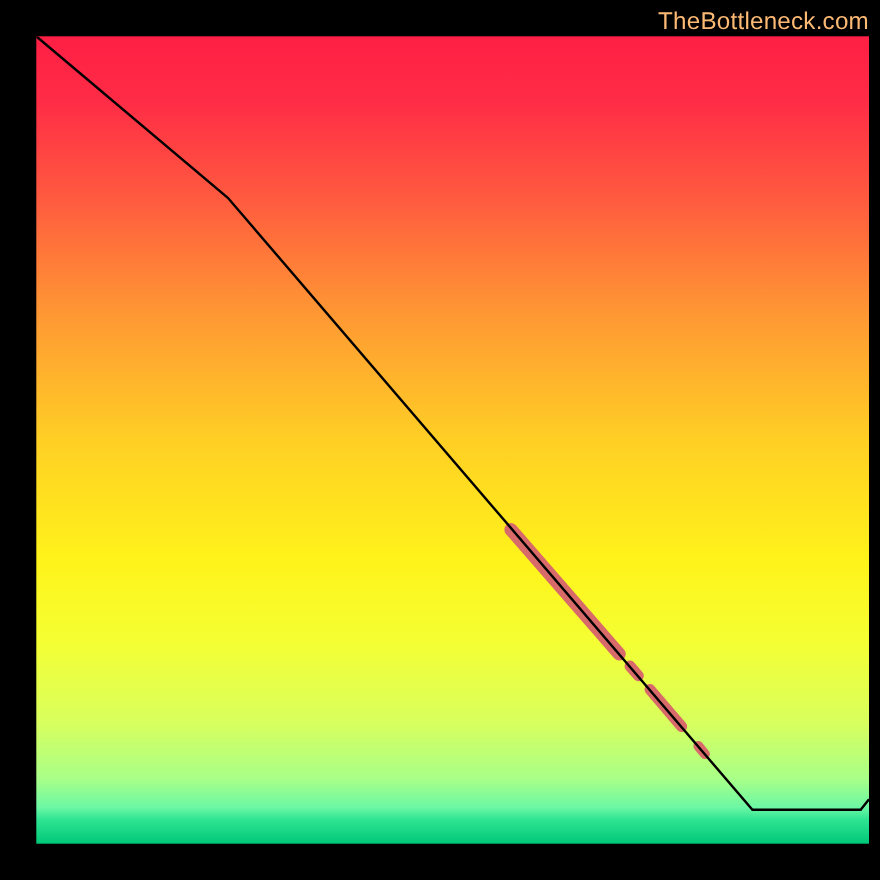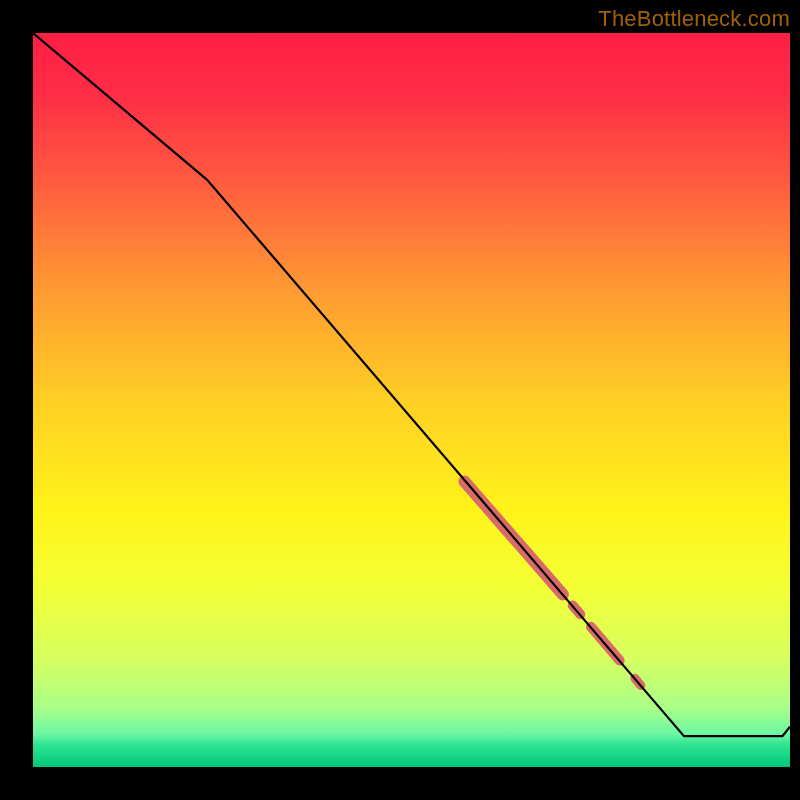--- a/index.html
+++ b/index.html
@@ -14,21 +14,21 @@
     position: relative;
     width: 800px;
     height: 800px;
   }
   .watermark {
     position: absolute;
     top: 6px;
     right: 10px;
     font-family: Arial, Helvetica, sans-serif;
     font-size: 22px;
-    color: #a16207;
+    color: #fdba74;
     letter-spacing: 0.2px;
     z-index: 5;
   }
   svg {
     position: absolute;
     top: 0;
     left: 0;
   }
 </style>
 </head>

